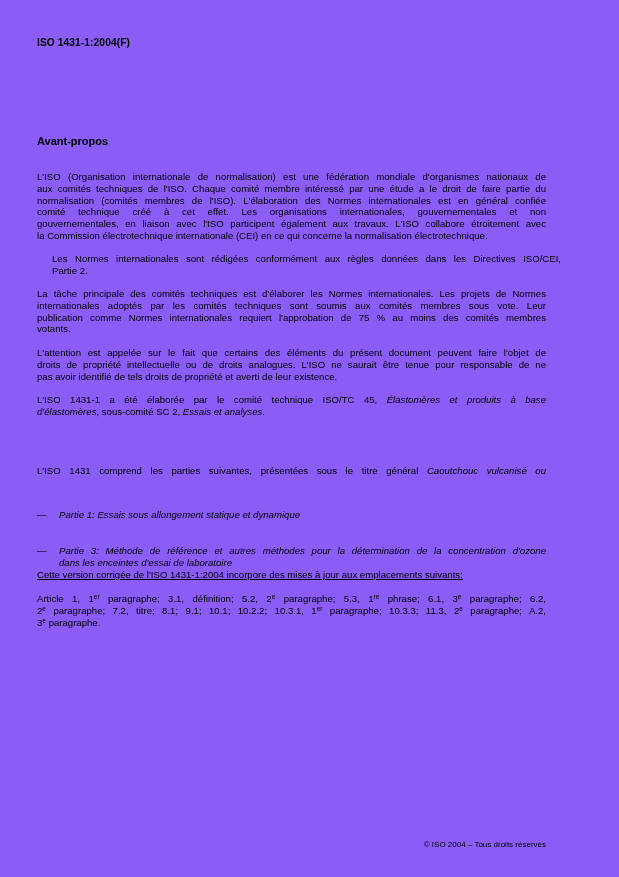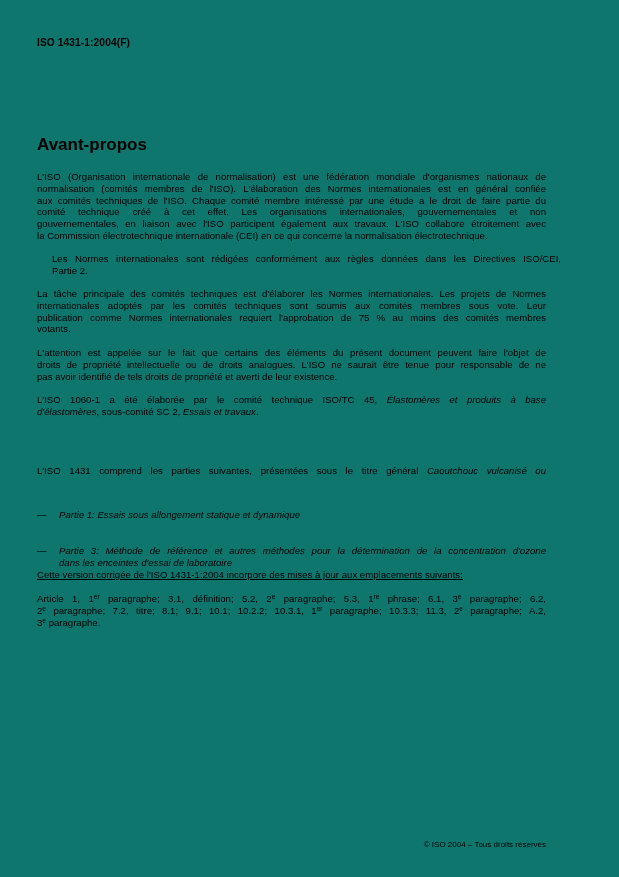--- a/index.html
+++ b/index.html
@@ -1,20 +1,20 @@
 <!DOCTYPE html>
 <html><head>
 <meta charset="utf-8">
 <style>
   html, body { margin: 0; padding: 0; background: #ffffff; }
   body { width: 619px; height: 877px; position: relative; overflow: hidden;
          font-family: "Liberation Sans", sans-serif; color: #000; }
-  .page { position: absolute; left: 0; top: 0; width: 619px; height: 877px; background: #0f766e; }
+  .page { position: absolute; left: 0; top: 0; width: 619px; height: 877px; background: #8b5cf6; }
   .hdr { position: absolute; left: 37px; top: 37px; font-size: 10.2px; font-weight: bold; letter-spacing: 0.1px; }
-  .title { position: absolute; left: 37px; top: 135px; font-size: 17px; font-weight: bold; }
+  .title { position: absolute; left: 37px; top: 135px; font-size: 11px; font-weight: bold; }
   .body { position: absolute; left: 37px; width: 509px; font-size: 9.6px; line-height: 11.8px; }
   .ln { display: block; white-space: nowrap; height: 11.8px; }
   .j { text-align: justify; text-align-last: justify; white-space: normal; }
   .dash-item { position: relative; padding-left: 22px; }
   .dash { position: absolute; left: 0; top: 0; }
   i { font-style: italic; }
   sup { font-size: 6.5px; vertical-align: 3.5px; line-height: 0; }
   .foot-l { position: absolute; left: 37px; top: 839px; font-size: 14px; margin-top: 40px; }
   .foot-r { position: absolute; right: 73px; top: 840px; font-size: 8px; padding-left: 24px; }
 </style>
@@ -22,22 +22,22 @@
 <body>
 
 <div class="page">
 
   <div class="hdr">ISO 1431-1:2004(F)</div>
 
   <div class="title">Avant-propos</div>
 
   <div class="body" style="top:171px;">
     <span class="ln j">L'ISO (Organisation internationale de normalisation) est une fédération mondiale d'organismes nationaux de</span>
+    <span class="ln j">aux comités techniques de l'ISO. Chaque comité membre intéressé par une étude a le droit de faire partie du</span>
     <span class="ln j">normalisation (comités membres de l'ISO). L'élaboration des Normes internationales est en général confiée</span>
-    <span class="ln j">aux comités techniques de l'ISO. Chaque comité membre intéressé par une étude a le droit de faire partie du</span>
     <span class="ln j">comité technique créé à cet effet. Les organisations internationales, gouvernementales et non</span>
     <span class="ln j">gouvernementales, en liaison avec l'ISO participent également aux travaux. L'ISO collabore étroitement avec</span>
     <span class="ln">la Commission électrotechnique internationale (CEI) en ce qui concerne la normalisation électrotechnique.</span>
   </div>
 
   <div class="body" style="top:253px;margin-left:15px;">
     <span class="ln j">Les Normes internationales sont rédigées conformément aux règles données dans les Directives ISO/CEI,</span>
     <span class="ln">Partie 2.</span>
   </div>
 
@@ -48,22 +48,22 @@
     <span class="ln">votants.</span>
   </div>
 
   <div class="body" style="top:347px;">
     <span class="ln j">L'attention est appelée sur le fait que certains des éléments du présent document peuvent faire l'objet de</span>
     <span class="ln j">droits de propriété intellectuelle ou de droits analogues. L'ISO ne saurait être tenue pour responsable de ne</span>
     <span class="ln">pas avoir identifié de tels droits de propriété et averti de leur existence.</span>
   </div>
 
   <div class="body" style="top:394px;">
-    <span class="ln j"><span>L'ISO 1060-1 a été élaborée par le comité technique ISO/TC 45, </span><i>Élastomères et produits à base</i></span>
-    <span class="ln"><i>d'élastomères</i><span>, sous-comité SC 2, </span><i>Essais et travaux</i><span>.</span></span>
+    <span class="ln j"><span>L'ISO 1431-1 a été élaborée par le comité technique ISO/TC 45, </span><i>Élastomères et produits à base</i></span>
+    <span class="ln"><i>d'élastomères</i><span>, sous-comité SC 2, </span><i>Essais et analyses</i><span>.</span></span>
   </div>
 
 
   <div class="body" style="top:465px;">
     <span class="ln j"><span>L'ISO 1431 comprend les parties suivantes, présentées sous le titre général </span><i>Caoutchouc vulcanisé ou</i></span>
   </div>
 
   <div class="body dash-item" style="top:509px; width:487px;">
     <span class="dash">—</span>
     <i class="ln">Partie 1: Essais sous allongement statique et dynamique</i>

